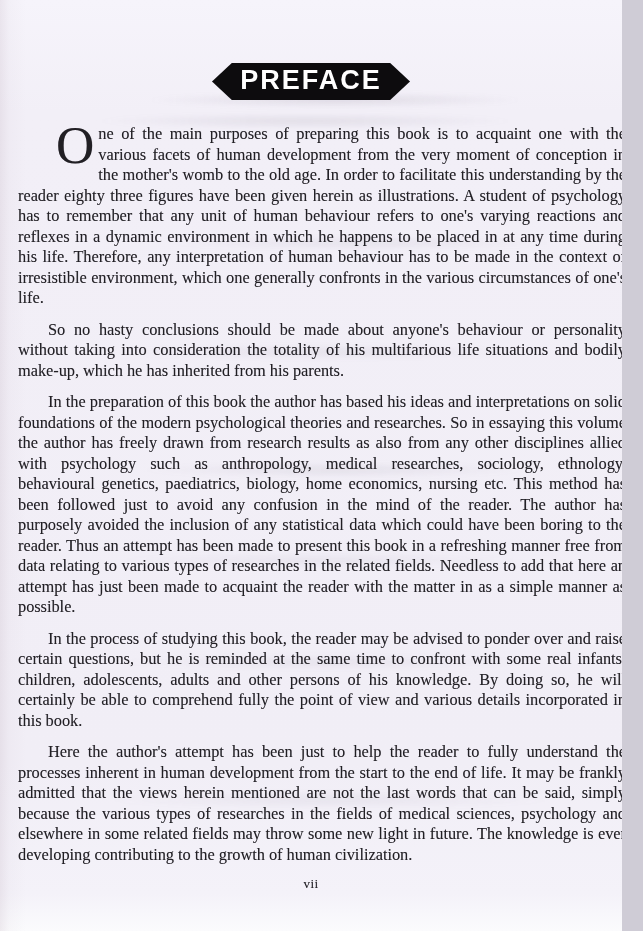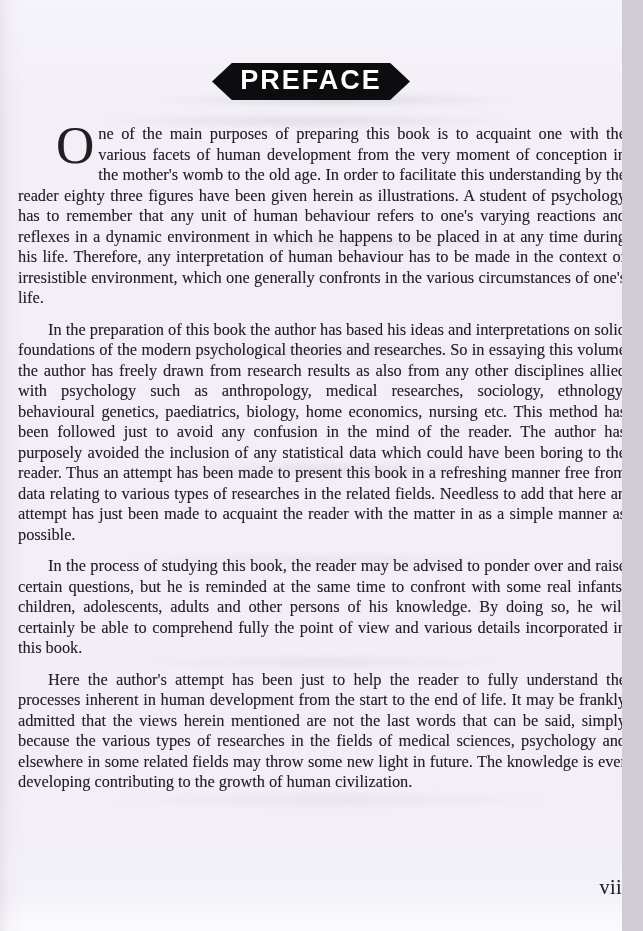--- a/index.html
+++ b/index.html
@@ -65,39 +65,40 @@
   .dropcap {
     float: left;
     font-size: 53px;
     line-height: 40px;
     height: 41px;
     margin: 1px 4px 0 38px;
   }
   .folio {
     position: absolute;
     top: 876px; left: 0; width: 100%;
-    text-align: right;
-    font-size: 20px;
+    text-align: center;
+    font-size: 13px;
     letter-spacing: 0.5px;
     text-shadow: 0.2px 0.2px 0.4px rgba(32,30,36,0.35);
   }
 </style>
 </head>
 <body>
 
 <div class="page">
   <div class="bleed"></div>
 
   <div class="banner-wrap">
     <div class="banner-hex">
       <span class="banner-text">PREFACE</span>
     </div>
   </div>
 
   <div class="content">
     <p class="para first"><span class="dropcap">O</span><span>ne of the main purposes of preparing this book is to acquaint one with the various facets of human development from the very moment of conception in the mother's womb to the old age.  In order to facilitate this understanding by the reader eighty three figures have been given herein as illustrations.  A student of psychology has to remember that any unit of human behaviour refers to one's varying reactions and reflexes in a dynamic environment in which he happens to be placed in at any time during his life.  Therefore, any interpretation of human behaviour has to be made in the context of irresistible environment, which one generally confronts in the various circumstances of one's life.</span></p>
+    <p class="para indent">So no hasty conclusions should be made about anyone's behaviour or personality without taking into consideration the totality of his multifarious life situations and bodily make-up, which he has inherited from his parents.</p>
     <p class="para indent">In the preparation of this book the author has based his ideas and interpretations on solid foundations of the modern psychological theories and researches.  So in essaying this volume the author has freely drawn from research results as also from any other disciplines allied with psychology such as anthropology, medical researches, sociology, ethnology, behavioural genetics, paediatrics, biology, home economics, nursing etc. This method has been followed just to avoid any confusion in the mind of the reader. The author has purposely avoided the inclusion of any statistical data which could have been boring to the reader.  Thus an attempt has been made to present this book in a refreshing manner free from data relating to various types of researches in the related fields.  Needless to add that here an attempt has just been made to acquaint the reader with the matter in as a simple manner as possible.</p>
     <p class="para indent">In the process of studying this book, the reader may be advised to ponder over and raise certain questions, but he is reminded at the same time to confront with some real infants, children, adolescents, adults and other persons of his knowledge.  By doing so, he will certainly be able to comprehend fully the point of view and various details incorporated in this book.</p>
     <p class="para indent">Here the author's attempt has been just to help the reader to fully understand the processes inherent in human development from the start to the end of life.  It may be frankly admitted that the views herein mentioned are not the last words that can be said, simply because the various types of researches in the fields of medical sciences, psychology and elsewhere in some related fields may throw some new light in future. The knowledge is ever developing contributing to the growth of human civilization.</p>
   </div>
 
   <div class="folio">vii</div>
 </div>
 
 </body></html>

